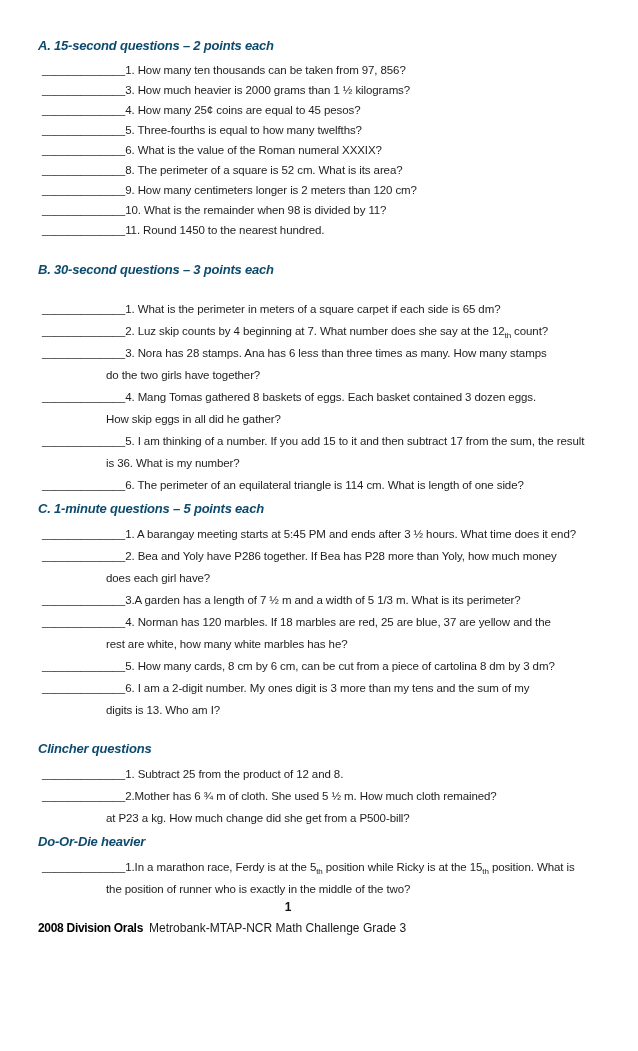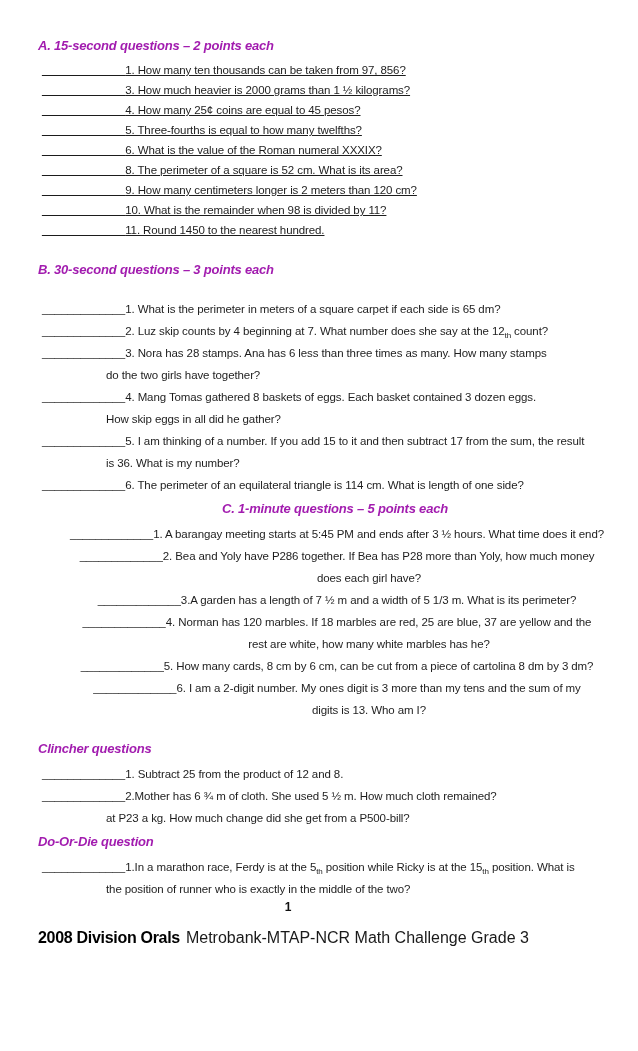--- a/index.html
+++ b/index.html
@@ -3,42 +3,42 @@
 <meta charset="utf-8">
 <style>
   * { margin:0; padding:0; box-sizing:border-box; }
   html,body { background:#ffffff; }
   .page {
     width:638px; height:1051px; background:#ffffff; overflow:hidden;
     font-family:"Liberation Sans", sans-serif; color:#1d1d1d;
   }
   .content { padding:38px 6px 0 38px; }
   .heading {
-    font-size:13px; font-weight:bold; font-style:italic; color:#a21caf;
+    font-size:13px; font-weight:bold; font-style:italic; color:#0c4a6e;
     letter-spacing:-0.2px; height:16px; line-height:16px; white-space:nowrap;
   }
   .sec-a .heading, .sec-c .heading, .sec-cl .heading, .sec-dd .heading { margin-bottom:6px; }
   .q {
     font-size:11.5px; letter-spacing:-0.1px; white-space:nowrap; color:#1d1d1d;
   }
-  .sec-a .q { line-height:20px; height:20px;text-decoration:underline; }
+  .sec-a .q { line-height:20px; height:20px; }
   .sec-b .q, .sec-c .q, .sec-cl .q, .sec-dd .q { line-height:22px; height:22px; }
   .cont { padding-left:68px; }
   .blank { padding-left:4px; letter-spacing:0; }
   sub.ord { font-size:8px;margin-top:28px; }
   .sec-b { margin-top:22px; }
   .sec-b .first-gap { margin-top:20px; }
-  .sec-c { margin-top:5px;text-align:center; }
+  .sec-c { margin-top:5px; }
   .sec-cl { margin-top:20px; }
   .sec-dd { margin-top:5px; }
   .page-number {
     width:500px; text-align:center; font-size:12px; font-weight:bold;
     color:#111; line-height:14px; margin-top:0;
   }
-  .footer { margin-top:15px; font-size:16px; white-space:nowrap; color:#1a1a1a; }
+  .footer { margin-top:7px; font-size:12px; white-space:nowrap; color:#1a1a1a; }
   .footer .fb { font-weight:bold; letter-spacing:-0.3px; color:#000; margin-right:6px; }
 </style>
 </head>
 <body>
 
 <div class="page">
   <div class="content">
 
     <section class="sec-a">
       <div class="heading">A. 15-second questions – 2 points each</div>
@@ -80,21 +80,21 @@
     </section>
 
     <section class="sec-cl">
       <div class="heading">Clincher questions</div>
       <div class="q"><span class="blank">_____________</span><span>1. Subtract 25 from the product of 12 and 8.</span></div>
       <div class="q"><span class="blank">_____________</span><span>2.Mother has 6 ¾ m of cloth. She used 5 ½ m. How much cloth remained?</span></div>
       <div class="q cont">at P23 a kg. How much change did she get from a P500-bill?</div>
     </section>
 
     <section class="sec-dd">
-      <div class="heading">Do-Or-Die question</div>
+      <div class="heading">Do-Or-Die heavier</div>
       <div class="q"><span class="blank">_____________</span><span>1.In a marathon race, Ferdy is at the 5</span><sub class="ord">th</sub><span> position while Ricky is at the 15</span><sub class="ord">th</sub><span> position. What is</span></div>
       <div class="q cont">the position of runner who is exactly in the middle of the two?</div>
     </section>
 
     <div class="page-number">1</div>
 
     <div class="footer">
       <span class="fb">2008 Division Orals</span><span class="fr">Metrobank-MTAP-NCR Math Challenge  Grade 3</span>
     </div>
 

